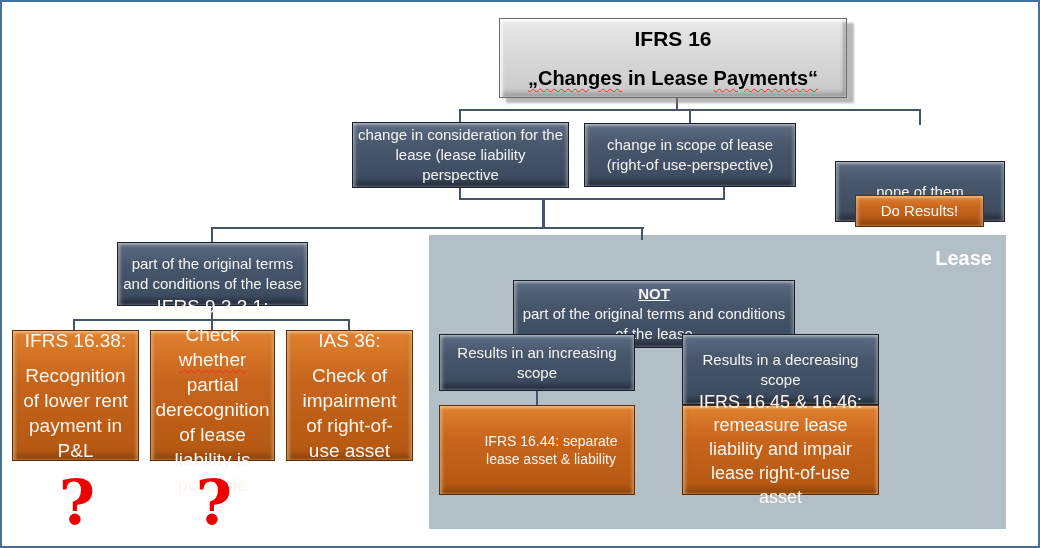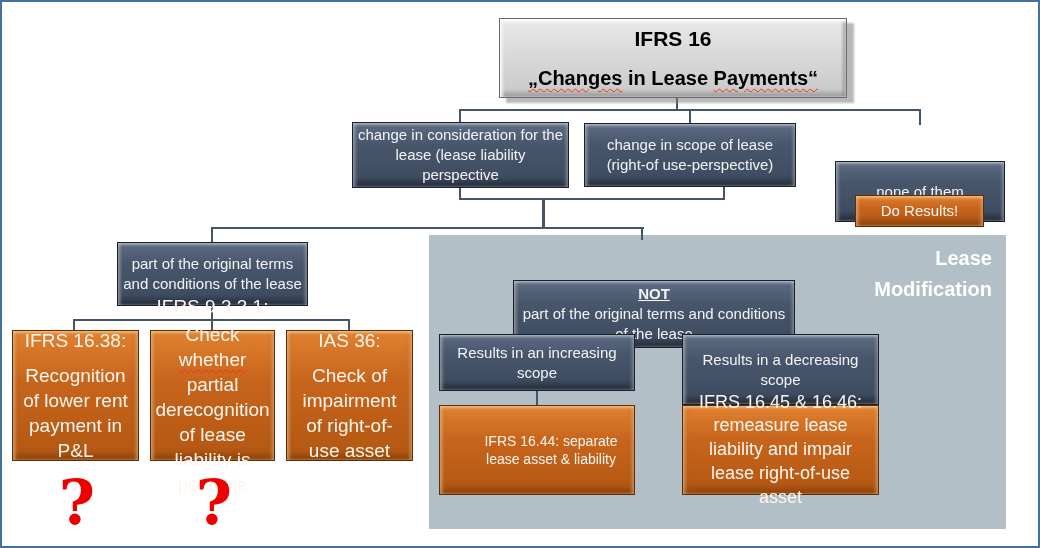--- a/index.html
+++ b/index.html
@@ -48,21 +48,20 @@
       font-family:"DejaVu Serif",serif;font-weight:bold;font-size:62px;line-height:1;}
 </style>
 </head>
 <body>
 
 <div class="slide">
 
   <div class="region">
     <div class="region-label">
       <div>Lease</div>
-      <div>Modification</div>
     </div>
   </div>
 
   <div class="cline" style="left:674px;top:96px;width:2px;height:12px;"></div>
   <div class="cline" style="left:457px;top:107px;width:462px;height:2px;"></div>
   <div class="cline" style="left:457px;top:107px;width:2px;height:13px;"></div>
   <div class="cline" style="left:687px;top:107px;width:2px;height:15px;"></div>
   <div class="cline" style="left:917px;top:107px;width:2px;height:16px;"></div>
   <div class="cline" style="left:917px;top:184px;width:2px;height:10px;"></div>
   <div class="cline" style="left:457px;top:186px;width:2px;height:12px;"></div>

